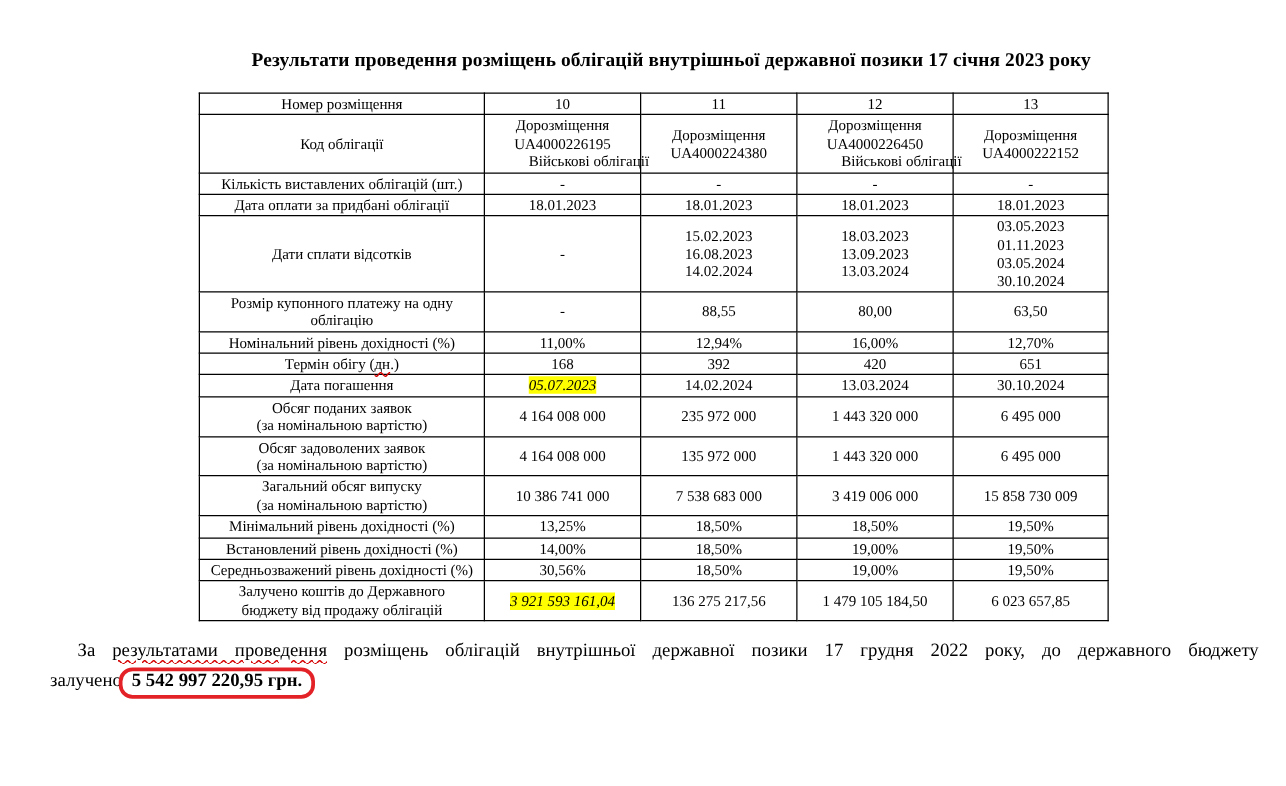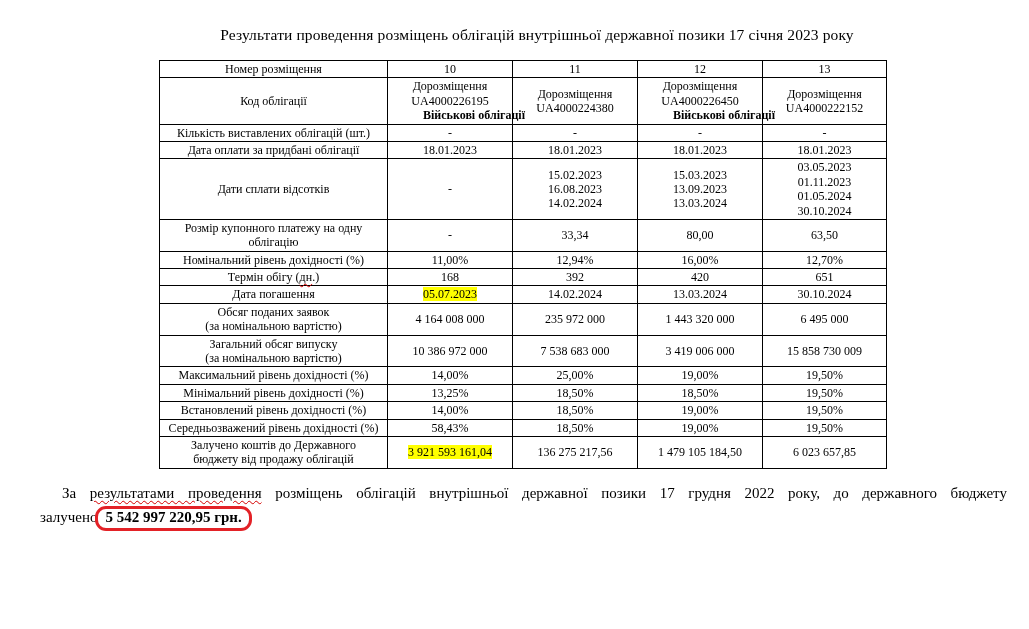--- a/index.html
+++ b/index.html
@@ -5,23 +5,23 @@
   :root{
     --hl:#ffff00;
     --red:#e32227;
   }
   html,body{margin:0;padding:0;}
   body{
     width:1029px;height:629px;background:#ffffff;overflow:hidden;
     font-family:"Liberation Serif", serif;color:#000;
   }
   .page-title{
-    margin:26px 0 0 0;
+    margin:40px 0 0 0;
     text-align:center;
-    font-weight:normal;
+    font-weight:bold;
     font-size:15.5px;
     letter-spacing:.1px;
     padding-left:45px;
   }
   table.results{
     border-collapse:collapse;
     table-layout:fixed;
     margin:16px 0 0 159px;
     width:727px;
     border:1.5px solid #000;
@@ -30,22 +30,22 @@
   table.results td{
     border:1px solid #000;
     font-size:12px;
     line-height:1.2;
     text-align:center;
     vertical-align:middle;
     padding:1px 2px;
   }
   td.lbl{width:228px;}
   td.val{white-space:nowrap;}
-  .b{font-weight:bold;margin-left:33px;}
-  .hl{background:var(--hl);}
+  .b{font-weight:normal;margin-left:33px;}
+  .hl{background:var(--hl);font-style:italic;}
   .spell{
     text-decoration-line:underline;
     text-decoration-style:wavy;
     text-decoration-color:#d40000;
     text-decoration-thickness:1px;
     text-underline-offset:2px;
   }
   .footer{
     margin:14px 22px 0 40px;
     font-size:15px;
@@ -128,38 +128,38 @@
       </tr>
       <tr>
         <td class="lbl">Дати сплати відсотків</td>
         <td class="val">-</td>
         <td class="val">
           <div>15.02.2023</div>
           <div>16.08.2023</div>
           <div>14.02.2024</div>
         </td>
         <td class="val">
-          <div>15.03.2023</div>
+          <div>18.03.2023</div>
           <div>13.09.2023</div>
           <div>13.03.2024</div>
         </td>
         <td class="val">
           <div>03.05.2023</div>
           <div>01.11.2023</div>
-          <div>01.05.2024</div>
+          <div>03.05.2024</div>
           <div>30.10.2024</div>
         </td>
       </tr>
       <tr>
         <td class="lbl">
           <div>Розмір купонного платежу на одну</div>
           <div>облігацію</div>
         </td>
         <td class="val">-</td>
-        <td class="val">33,34</td>
+        <td class="val">88,55</td>
         <td class="val">80,00</td>
         <td class="val">63,50</td>
       </tr>
       <tr>
         <td class="lbl">Номінальний рівень дохідності (%)</td>
         <td class="val">11,00%</td>
         <td class="val">12,94%</td>
         <td class="val">16,00%</td>
         <td class="val">12,70%</td>
       </tr>
@@ -184,52 +184,55 @@
           <div>Обсяг поданих заявок</div>
           <div>(за номінальною вартістю)</div>
         </td>
         <td class="val">4 164 008 000</td>
         <td class="val">235 972 000</td>
         <td class="val">1 443 320 000</td>
         <td class="val">6 495 000</td>
       </tr>
       <tr>
         <td class="lbl">
+          <div>Обсяг задоволених заявок</div>
+          <div>(за номінальною вартістю)</div>
+        </td>
+        <td class="val">4 164 008 000</td>
+        <td class="val">135 972 000</td>
+        <td class="val">1 443 320 000</td>
+        <td class="val">6 495 000</td>
+      </tr>
+      <tr>
+        <td class="lbl">
           <div>Загальний обсяг випуску</div>
           <div>(за номінальною вартістю)</div>
         </td>
-        <td class="val">10 386 972 000</td>
+        <td class="val">10 386 741 000</td>
         <td class="val">7 538 683 000</td>
         <td class="val">3 419 006 000</td>
         <td class="val">15 858 730 009</td>
       </tr>
       <tr>
-        <td class="lbl">Максимальний рівень дохідності (%)</td>
+        <td class="lbl">Мінімальний рівень дохідності (%)</td>
+        <td class="val">13,25%</td>
+        <td class="val">18,50%</td>
+        <td class="val">18,50%</td>
+        <td class="val">19,50%</td>
+      </tr>
+      <tr>
+        <td class="lbl">Встановлений рівень дохідності (%)</td>
         <td class="val">14,00%</td>
-        <td class="val">25,00%</td>
+        <td class="val">18,50%</td>
         <td class="val">19,00%</td>
         <td class="val">19,50%</td>
       </tr>
       <tr>
-        <td class="lbl">Мінімальний рівень дохідності (%)</td>
-        <td class="val">13,25%</td>
-        <td class="val">18,50%</td>
-        <td class="val">18,50%</td>
-        <td class="val">19,50%</td>
-      </tr>
-      <tr>
-        <td class="lbl">Встановлений рівень дохідності (%)</td>
-        <td class="val">14,00%</td>
-        <td class="val">18,50%</td>
-        <td class="val">19,00%</td>
-        <td class="val">19,50%</td>
-      </tr>
-      <tr>
         <td class="lbl">Середньозважений рівень дохідності (%)</td>
-        <td class="val">58,43%</td>
+        <td class="val">30,56%</td>
         <td class="val">18,50%</td>
         <td class="val">19,00%</td>
         <td class="val">19,50%</td>
       </tr>
       <tr>
         <td class="lbl">
           <div>Залучено коштів до Державного</div>
           <div>бюджету від продажу облігацій</div>
         </td>
         <td class="val">

